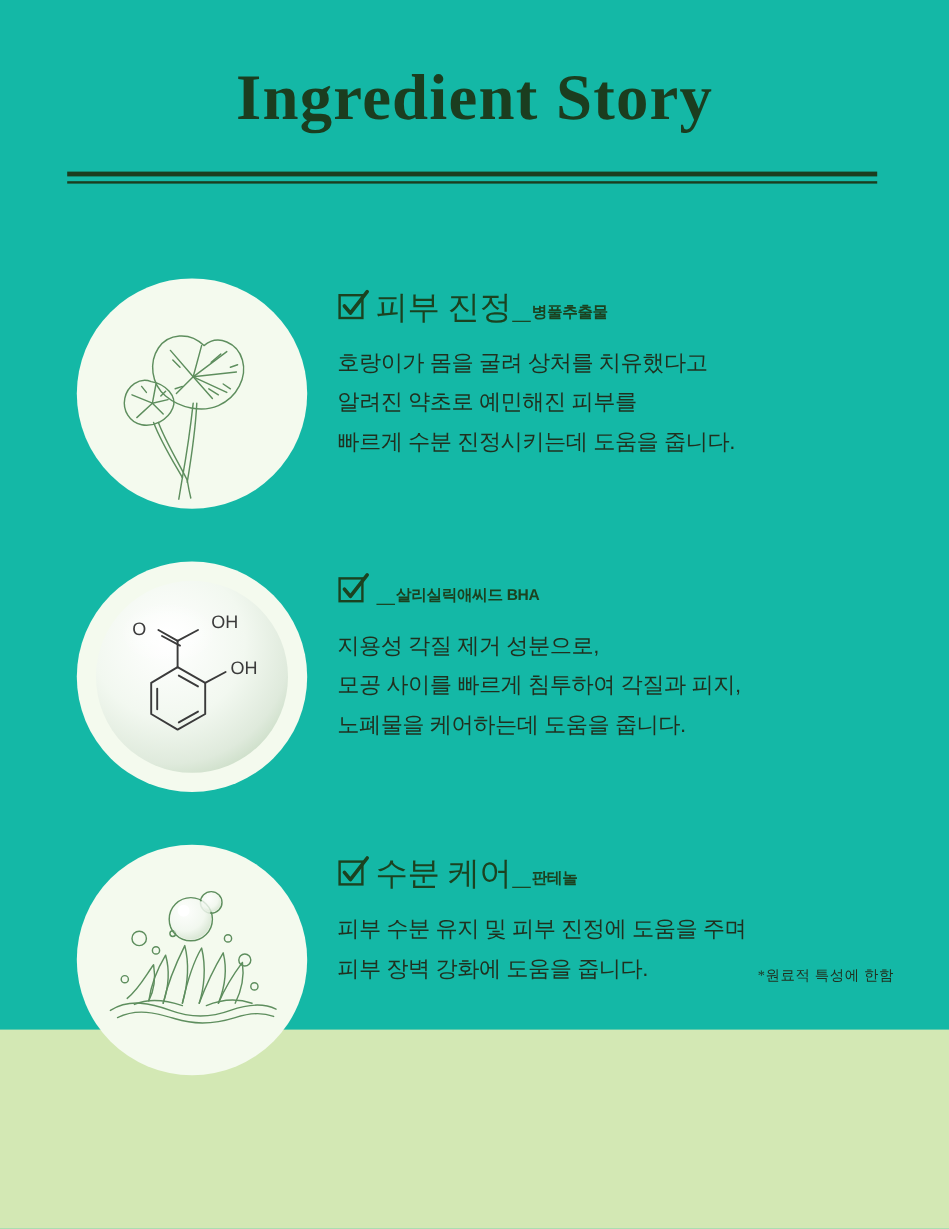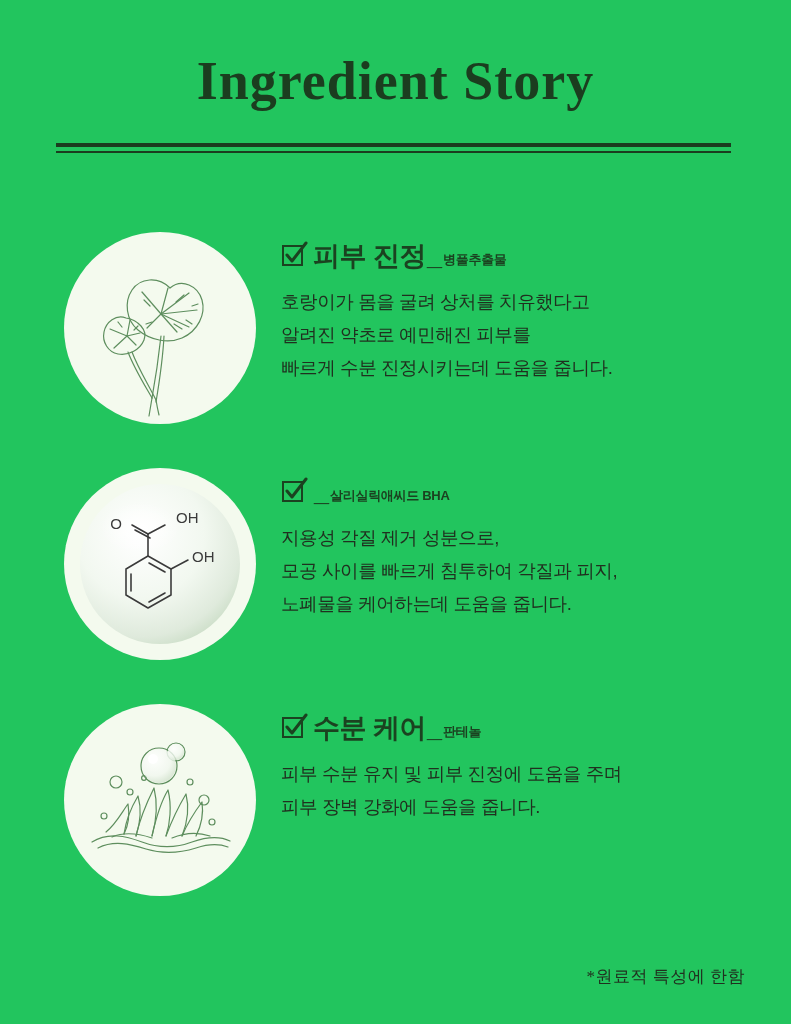--- a/index.html
+++ b/index.html
@@ -12,22 +12,22 @@
     height: 1024px;
     background: #d3e8b4;
     font-family: "Liberation Sans", "DejaVu Sans", sans-serif;
     overflow: hidden;
     position: relative;
   }
 
   .page {
     position: relative;
     width: 791px;
-    height: 1024px;
-    background: #22c55e;
+    height: 858px;
+    background: #14b8a6;
   }
 
   
   .header {
     position: absolute;
     top: 52px;
     left: 0;
     width: 791px;
     text-align: center;
   }
@@ -115,21 +115,21 @@
     width: 27px;
     height: 27px;
     position: relative;
     top: 3px;
     margin-right: 5px;
   }
   .check-icon svg { display: block; }
 
   .heading-main {
     font-size: 27px;
-    font-weight: 700;
+    font-weight: 400;
     letter-spacing: -0.5px;
     color: #1b4220;
   }
   .heading-sep {
     font-size: 27px;
     font-weight: 700;
     color: #1b4220;
     padding: 0 1px;
   }
   .heading-sub {
@@ -148,21 +148,21 @@
     letter-spacing: -0.4px;
   }
   .ingredient-desc .line { display: block; white-space: nowrap; }
 
   
   .footnote {
     position: absolute;
     right: 46px;
     bottom: 36px;
     font-family: "Liberation Serif", "DejaVu Serif", serif;
-    font-size: 17px;
+    font-size: 12px;
     color: #20301f;
     letter-spacing: 0.5px;
     white-space: nowrap;
   }
 </style>
 </head>
 <body>
 
 <div class="page">
 

